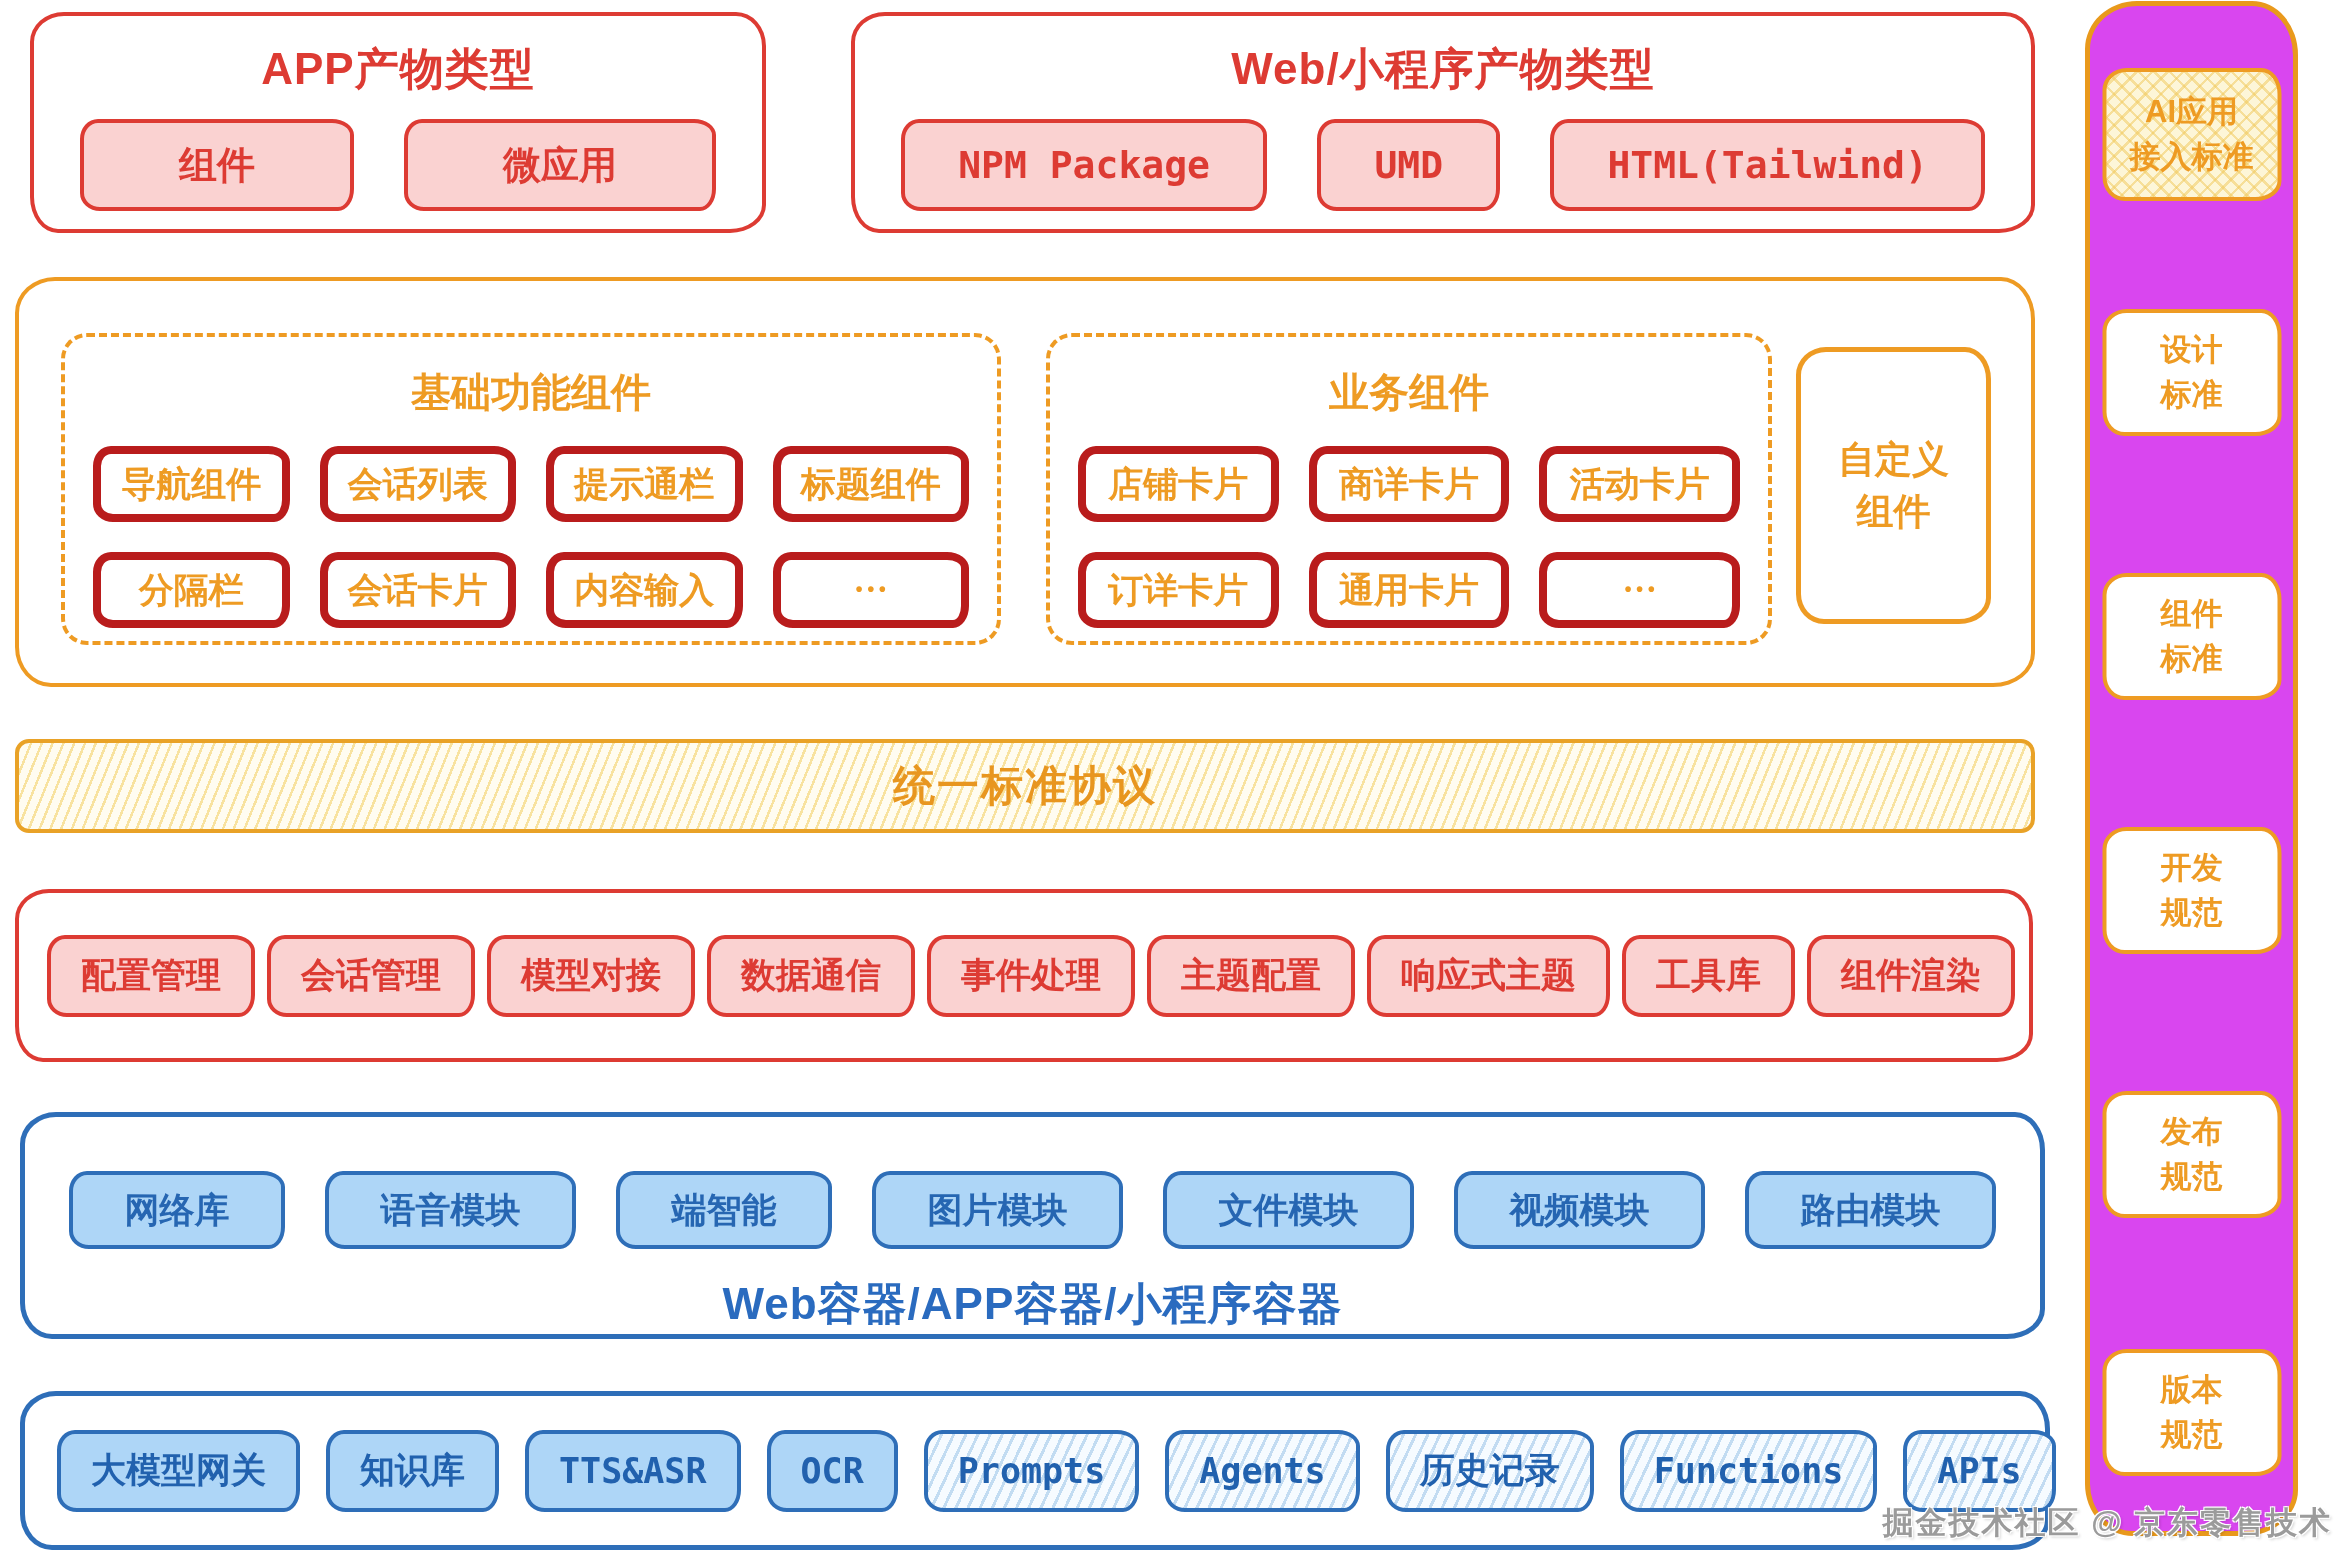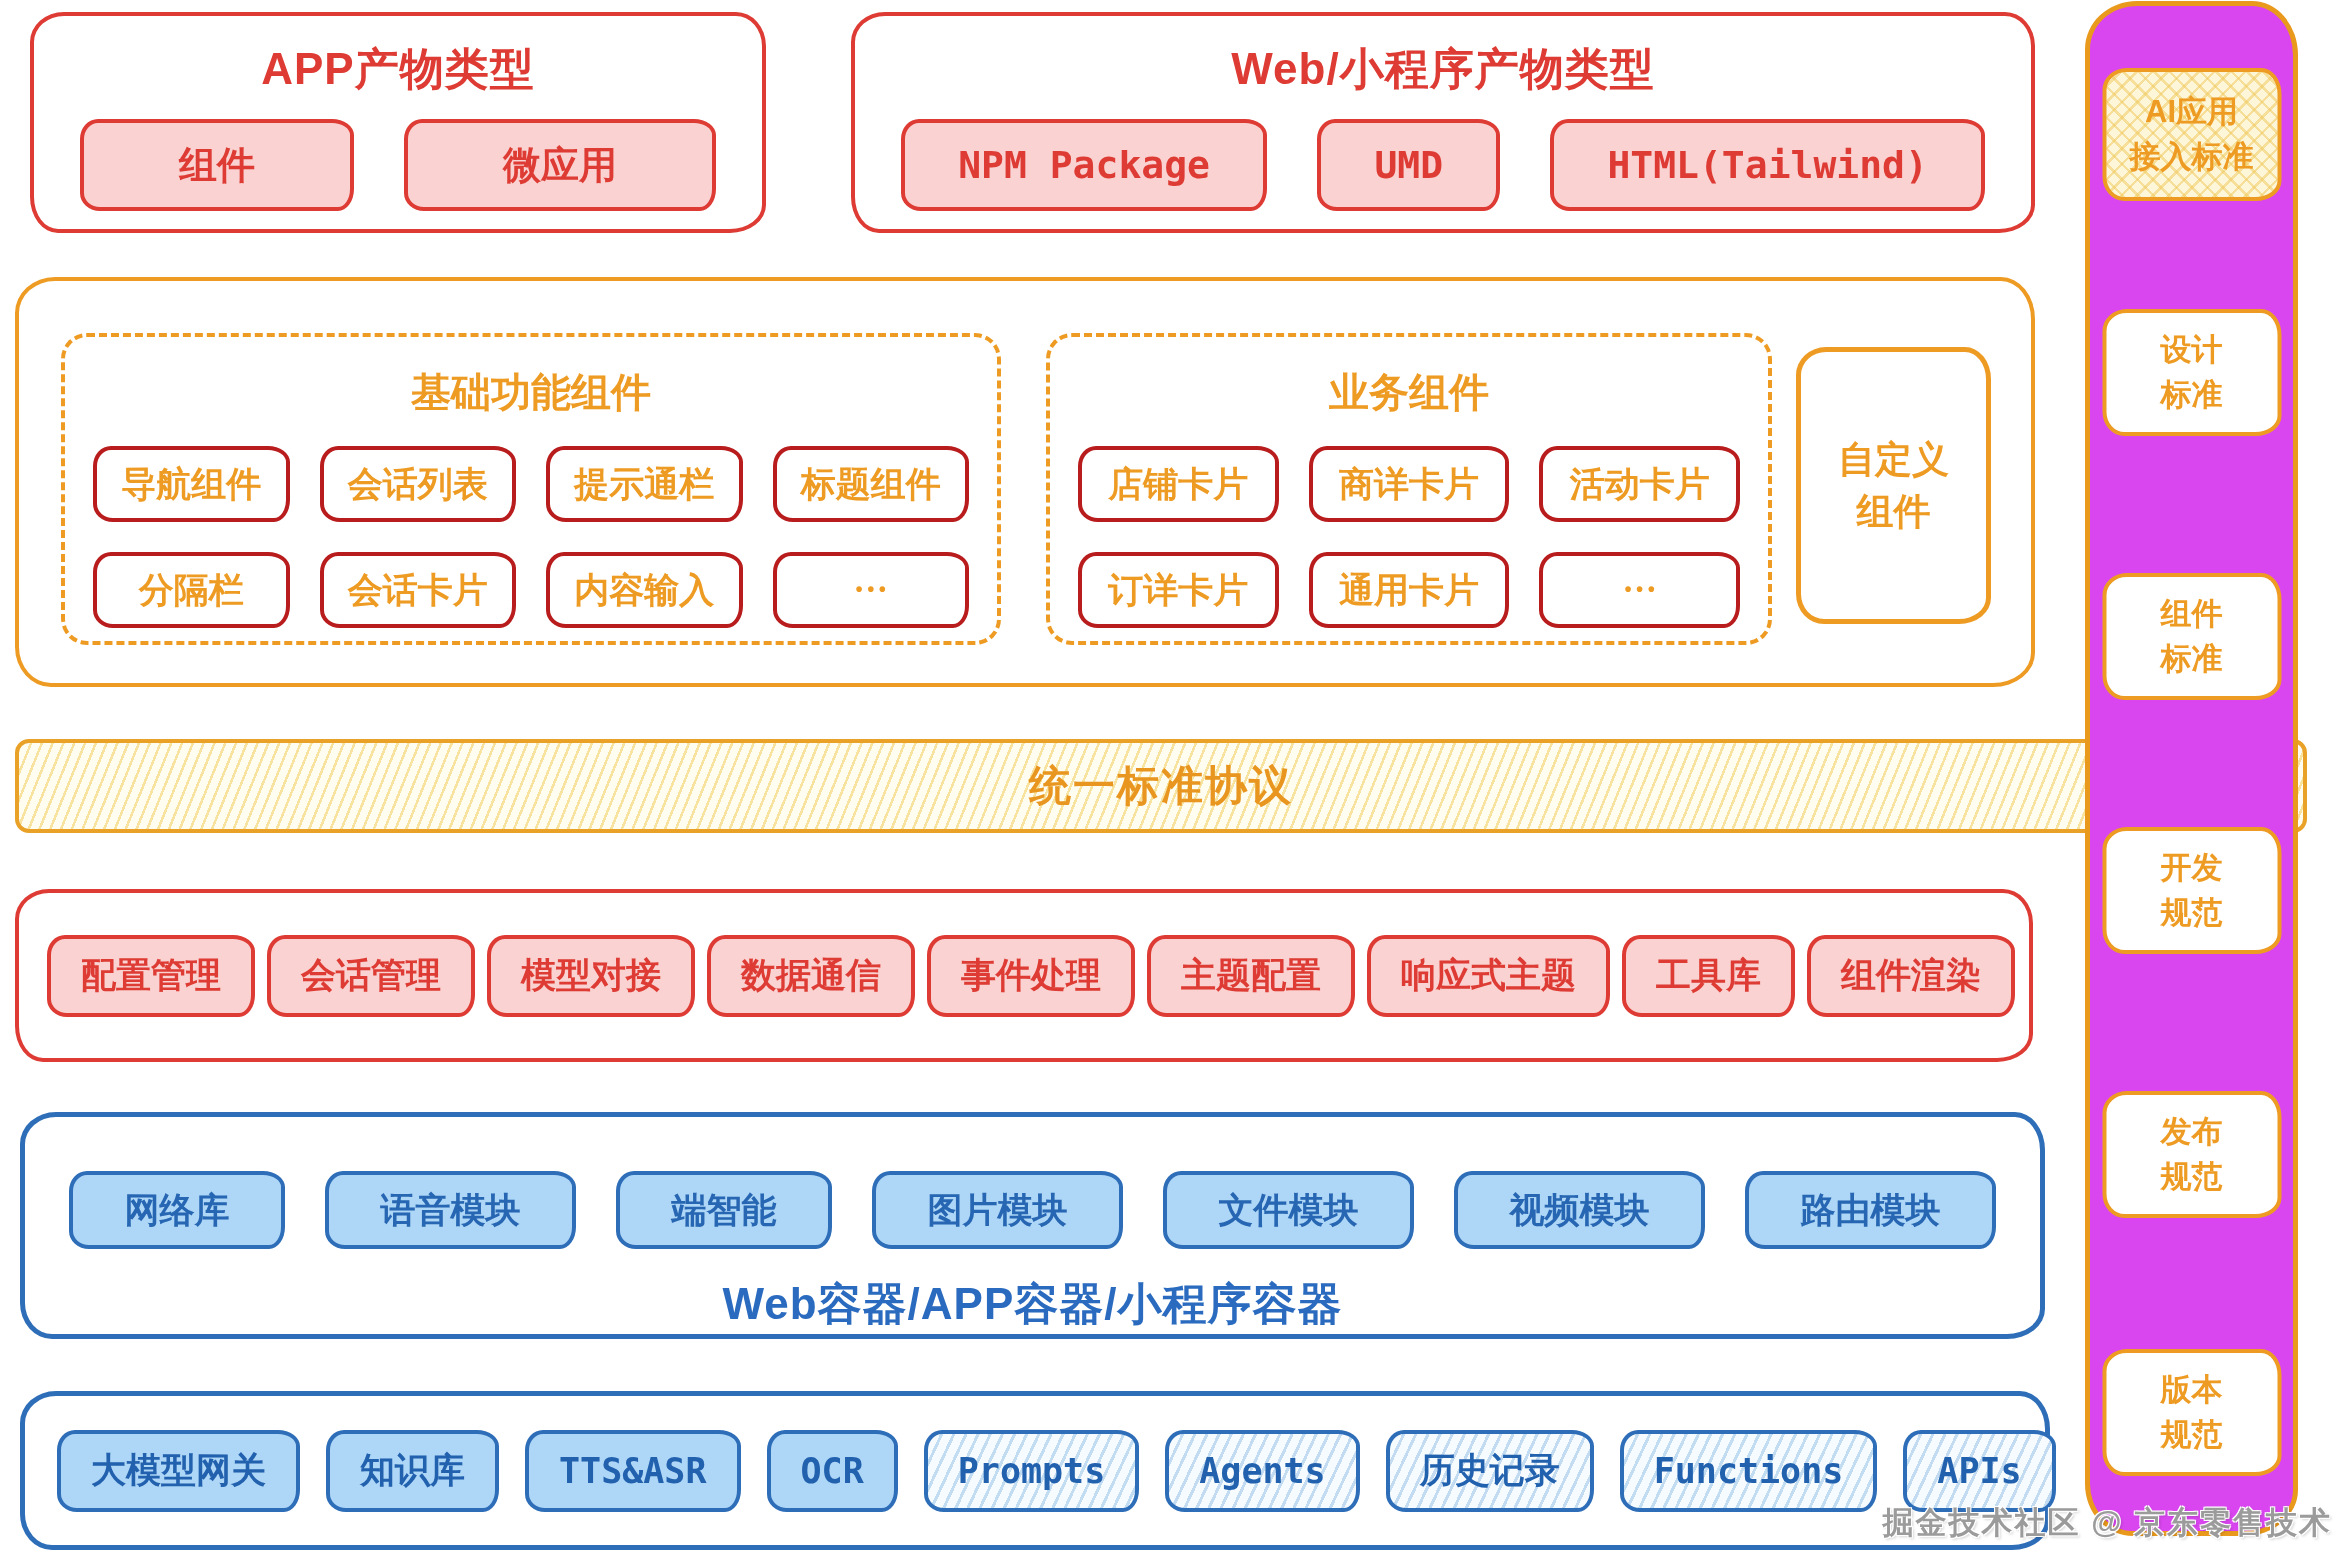--- a/index.html
+++ b/index.html
@@ -27,21 +27,21 @@
   .prod-chips .chip{font-size:38px;height:92px;}
   
   .dashed-group{
     position:absolute;box-sizing:border-box;border:4px dashed #ee9b23;
     border-radius:26px;padding:18px 28px 0;background:#fff;
   }
   .dashed-title{color:#ee9b23;font-size:40px;text-align:center;margin:10px 0 26px;}
   .grid4{display:grid;grid-template-columns:repeat(4,1fr);gap:30px 30px;}
   .grid3{display:grid;grid-template-columns:repeat(3,1fr);gap:30px 30px;}
   .outline-chip{
-    background:#fff;border:4px solid #b91c1c;color:#ee9b23;font-size:35px;height:76px;
+    background:#fff;border:8px solid #b91c1c;color:#ee9b23;font-size:35px;height:76px;
     display:flex;align-items:center;justify-content:center;box-sizing:border-box;
     border-radius:18px 22px 16px 20px/20px 16px 22px 18px;white-space:nowrap;
   }
   .custom-box{
     position:absolute;box-sizing:border-box;border:5px solid #ee9b23;background:#fff;
     border-radius:30px 26px 32px 28px/28px 32px 26px 30px;color:#ee9b23;font-size:37px;
     display:flex;flex-direction:column;align-items:center;justify-content:center;line-height:1.4;text-align:center;
   }
   
   .band{
@@ -136,21 +136,21 @@
           <span class="outline-chip">···</span>
         </div>
     </div>
 
     <div class="custom-box" style="left:1777px;top:66px;width:195px;height:277px;">
       <span>自定义</span>
       <span>组件</span>
     </div>
   </div>
 
-  <div class="band" style="left:15px;top:739px;width:2292px;height:94px;">
+  <div class="band" style="left:15px;top:739px;width:2020px;height:94px;">
     <span>统一标准协议</span>
   </div>
 
   <div class="big-box red-border" style="left:15px;top:889px;width:2018px;height:173px;">
     <div class="core-row">
         <span class="chip">配置管理</span>
         <span class="chip">会话管理</span>
         <span class="chip">模型对接</span>
         <span class="chip">数据通信</span>
         <span class="chip">事件处理</span>

